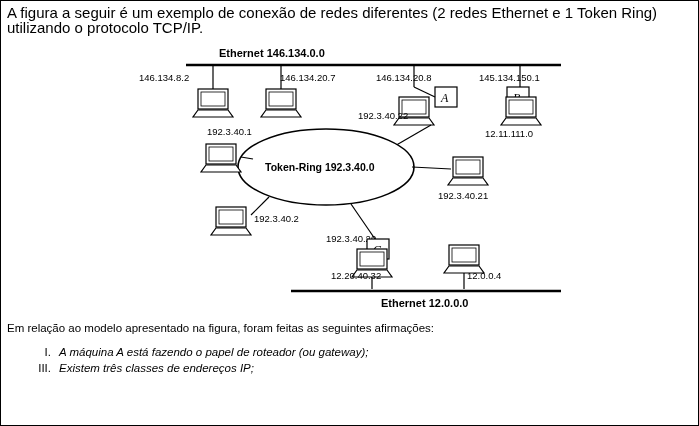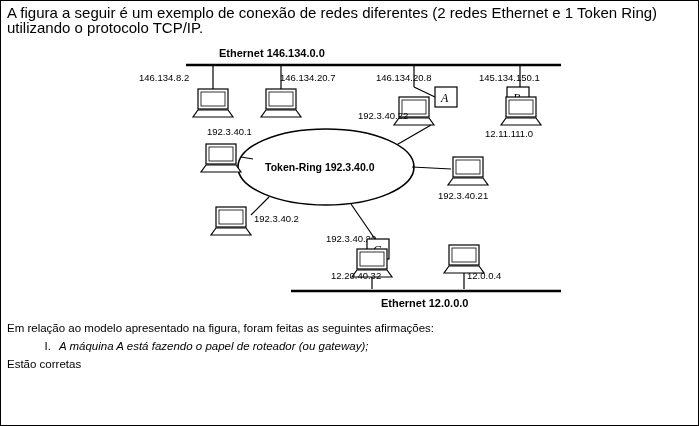--- a/index.html
+++ b/index.html
@@ -43,21 +43,21 @@
   }
   .questions {
     position: absolute;
     left: 6px;
     top: 320px;
     width: 686px;
     font-size: 11.5px;
     line-height: 15px;
   }
   .q-lead {
-    margin-bottom: 2px;
+    margin-bottom: 8px;
   }
   .q-list {
     margin: 0;
     padding: 0;
     list-style: none;
   }
   .q-item {
     display: flex;
     margin-left: 18px;
     line-height: 16px;
@@ -199,17 +199,20 @@
     </svg>
   </div>
 
   <div class="questions">
     <div class="q-lead">Em relação ao modelo apresentado na figura, foram feitas as seguintes afirmações:</div>
     <ul class="q-list">
       <li class="q-item">
         <span class="q-num">I.</span>
         <span class="q-text">A máquina A está fazendo o papel de roteador (ou gateway);</span>
       </li>
+      <li class="q-item">
+        <span class="q-num">III.</span>
+        <span class="q-text">Existem três classes de endereços IP;</span>
+      </li>
     </ul>
-    <div class="q-tail">Estão corretas</div>
   </div>
 
 </div>
 
 </body></html>

